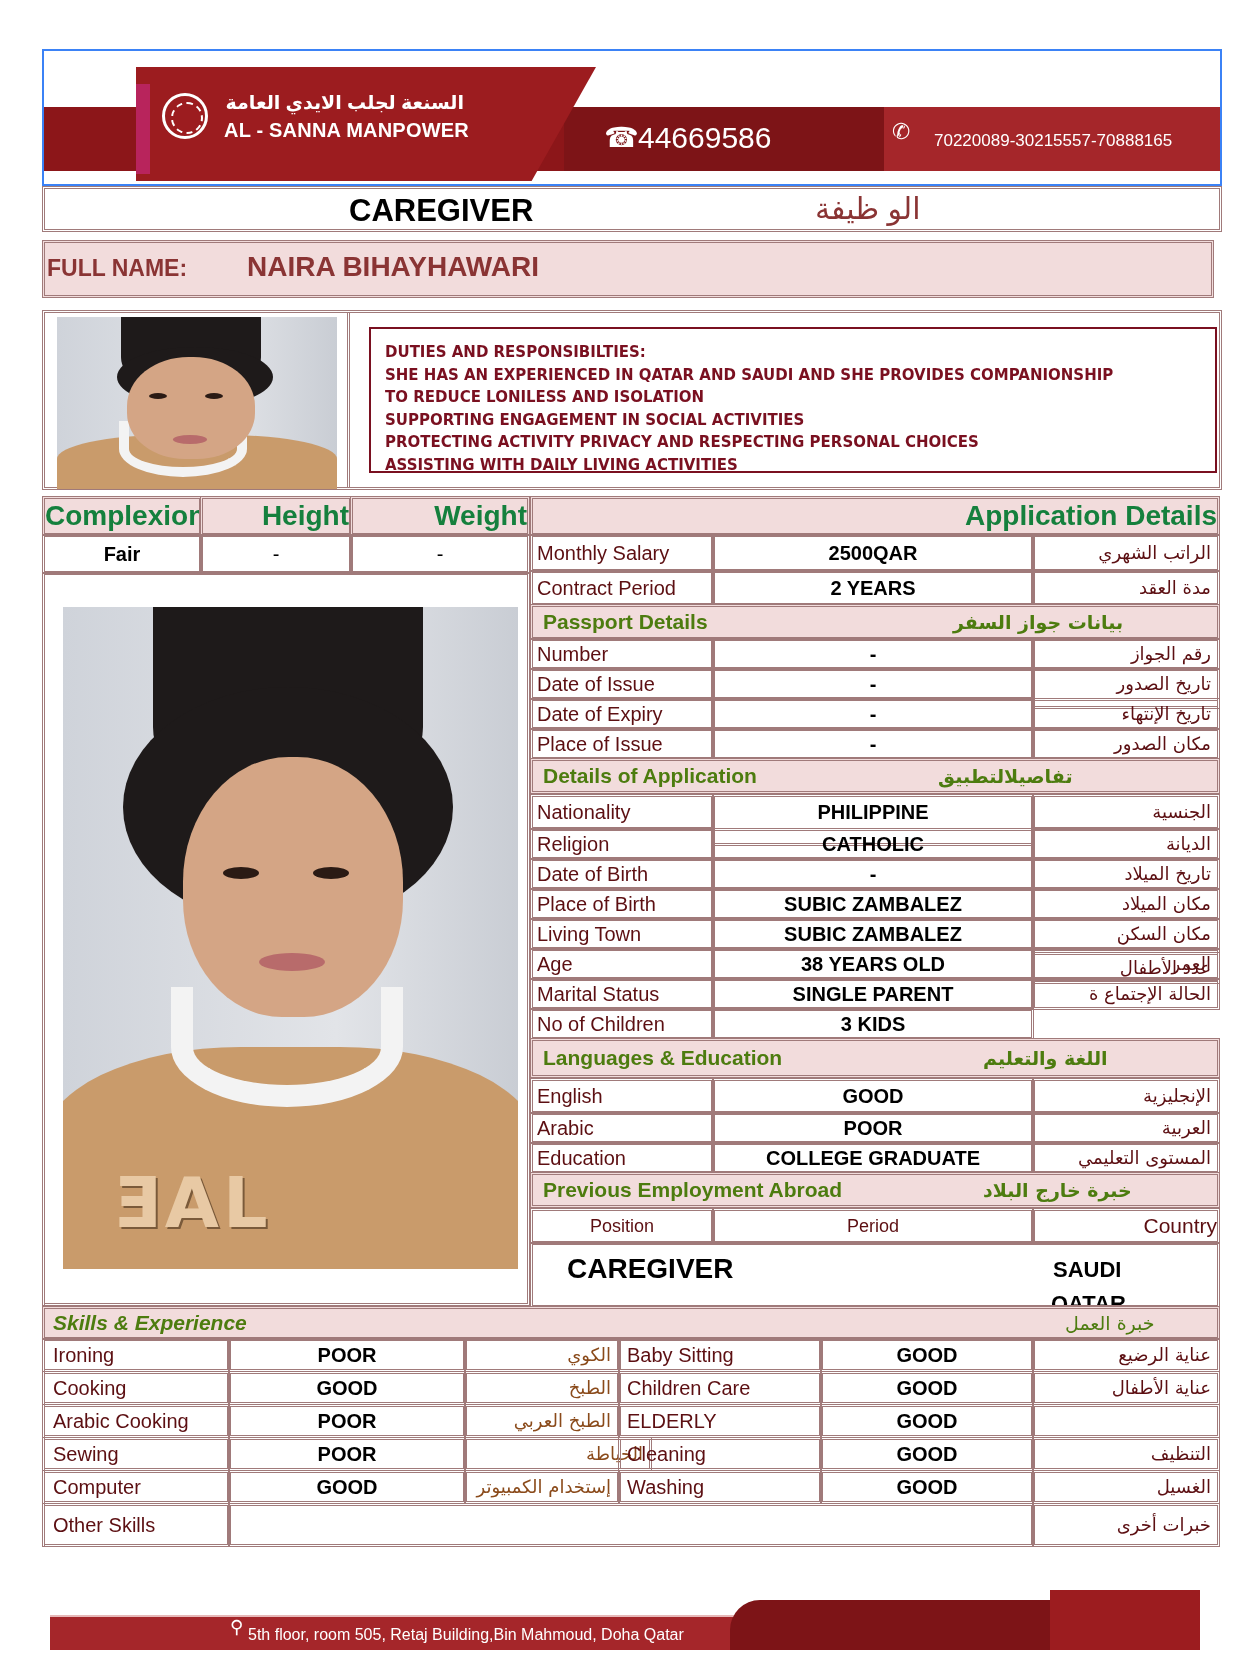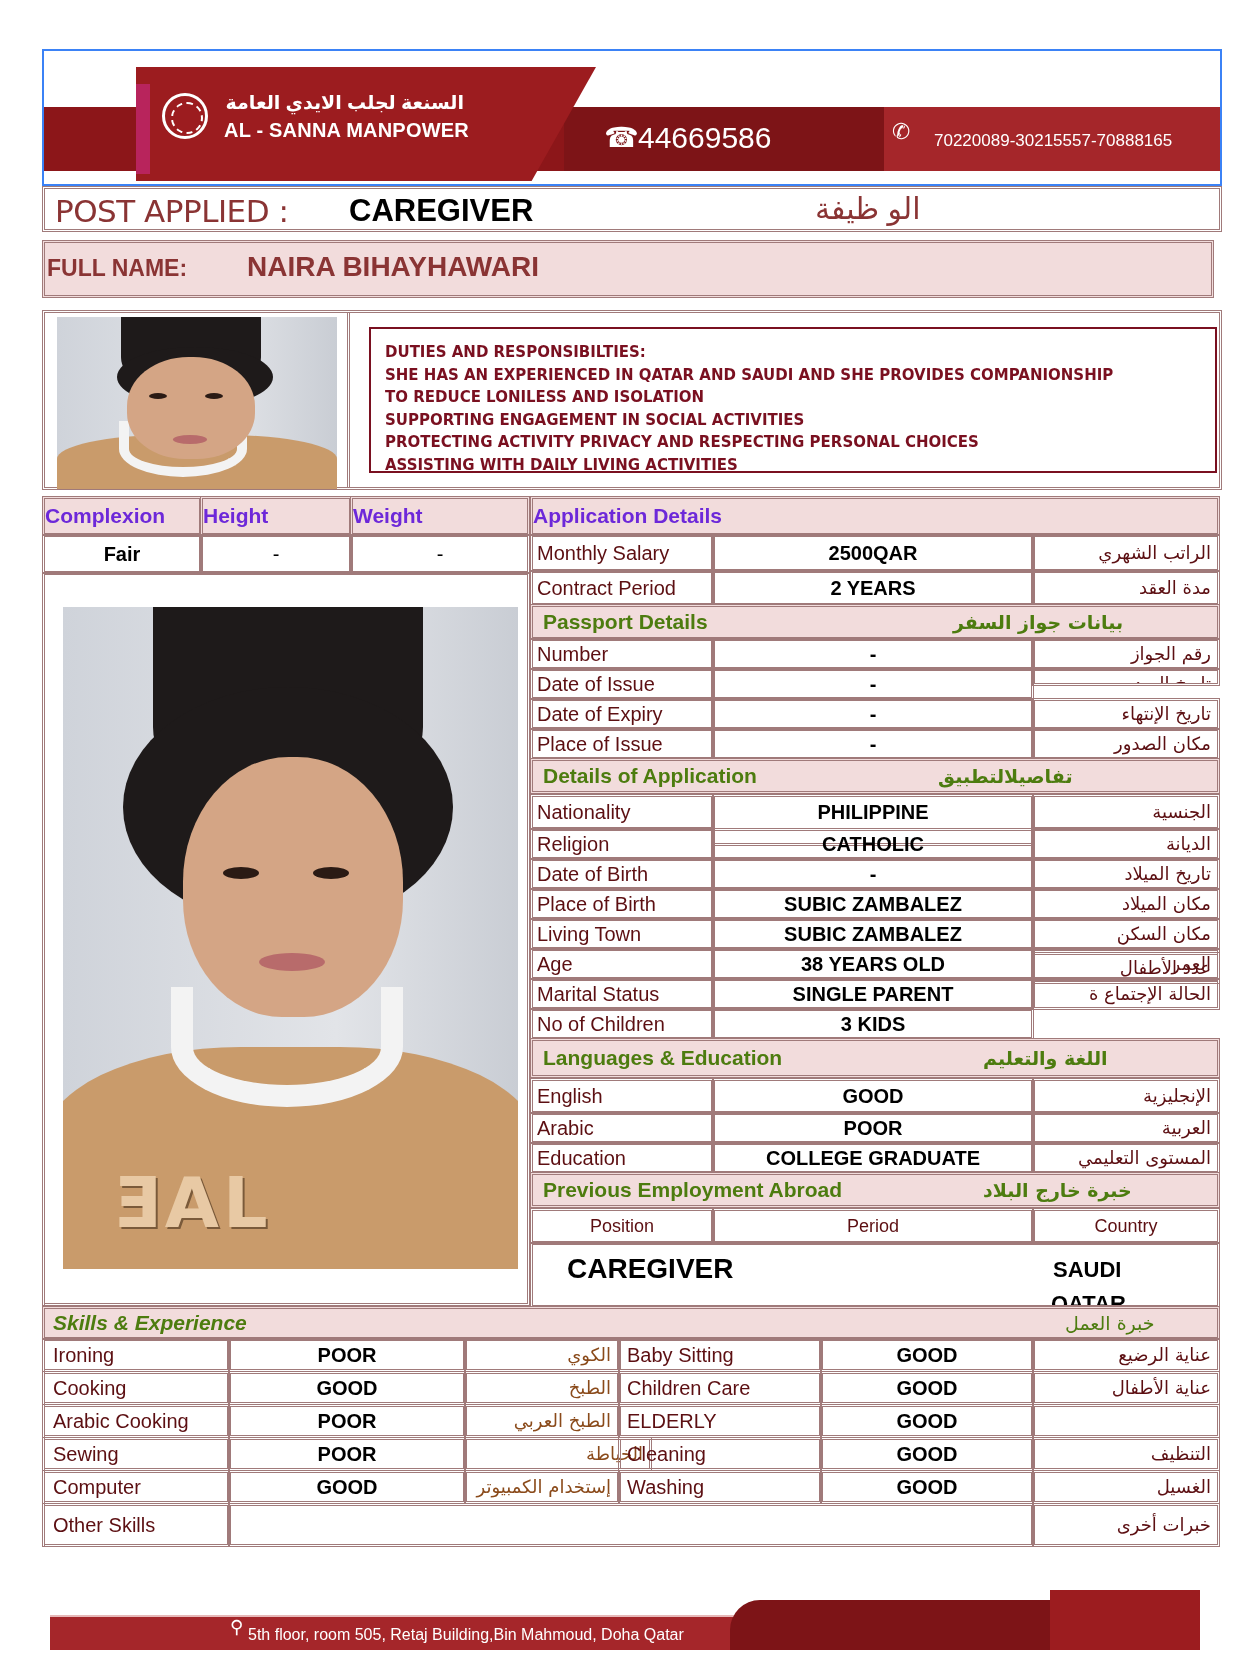--- a/index.html
+++ b/index.html
@@ -51,21 +51,21 @@
   .face-bg { position: absolute; inset: 0; background: linear-gradient(90deg, #cfd3da 0%, #e2e4e8 60%, #c9cdd4 100%); }
   .hair { position: absolute; background: #1e1a1a; border-radius: 45% 45% 30% 30%; }
   .face { position: absolute; background: #d4a585; border-radius: 48% 48% 45% 45%; }
   .shirt { position: absolute; background: #c99b6b; border-radius: 40% 40% 0 0; }
   .collar { position: absolute; border: 10px solid #f3f3f3; border-top: none; border-radius: 0 0 50% 50%; }
   .eye { position: absolute; width: 18px; height: 6px; background: #2a1a14; border-radius: 50%; }
   .lips { position: absolute; background: #b86b6b; border-radius: 50%; }
 
   
   .cell { position: absolute; border: 3px double #a07a7a; overflow: hidden; white-space: nowrap; }
-  .hdr-cell { background: #f2dcdc; color: #6d28d9; font-weight: bold; font-size: 21px; text-align: left; }
+  .hdr-cell { background: #f2dcdc; color: #15803d; font-weight: bold; font-size: 28px; text-align: right; }
   .lbl { color: #5c0f12; font-size: 20px; padding-left: 4px; }
   .val { color: #000; font-weight: bold; font-size: 20px; text-align: center; }
   .arl { color: #5c0f12; font-size: 18px; text-align: right; padding-right: 6px; direction: rtl; font-family: "DejaVu Sans", sans-serif; }
   .sect { background: #f2dcdc; color: #4d7c0f; font-weight: bold; font-size: 21px; }
   .sect .en { position: absolute; left: 10px; top: 0; }
   .sect .arx { position: absolute; direction: rtl; font-family: "DejaVu Sans", sans-serif; font-weight: bold; font-size: 19px; }
 
   .big-photo { position: absolute; left: 63px; top: 607px; width: 455px; height: 662px; overflow: hidden; }
 
   
@@ -88,21 +88,20 @@
   <div class="logo-globe"></div>
   <div class="logo-ar">السنعة لجلب الايدي العامة</div>
   <div class="logo-en">AL - SANNA MANPOWER</div>
   <div class="phone-icon">☎</div>
   <div class="phone-num">44669586</div>
   <div class="mobile-icon">✆</div>
   <div class="mobile-nums">70220089-30215557-70888165</div>
 </div>
 
 <div id="post-row" class="abs">
-  <span class="post-label cal">POST APPLIED :</span>
   <span class="post-value">CAREGIVER</span>
   <span class="post-ar">الو ظيفة</span>
 </div>
 
 <div id="name-row" class="abs">
   <span class="name-label">FULL NAME:</span>
   <span class="name-value">NAIRA BIHAYHAWARI</span>
 </div>
 
 <div id="photo-duty" class="abs">
@@ -161,21 +160,21 @@
     <div class="cell arl" style="left:1032px;top:570px;width:188px;height:36px;line-height:30px;">مدة العقد</div>
     <div class="cell sect" style="left:530px;top:604px;width:690px;height:36px;line-height:30px;">
       <span class="en">Passport Details</span>
       <span class="arx" style="left:420px;top:0;">بيانات جواز السفر</span>
     </div>
     <div class="cell lbl" style="left:530px;top:638px;width:184px;height:32px;line-height:26px;">Number</div>
     <div class="cell val" style="left:712px;top:638px;width:322px;height:32px;line-height:26px;">-</div>
     <div class="cell arl" style="left:1032px;top:638px;width:188px;height:32px;line-height:26px;">رقم الجواز</div>
     <div class="cell lbl" style="left:530px;top:668px;width:184px;height:32px;line-height:26px;">Date of Issue</div>
     <div class="cell val" style="left:712px;top:668px;width:322px;height:32px;line-height:26px;">-</div>
-    <div class="cell arl" style="left:1032px;top:668px;width:188px;height:18px;line-height:26px;">تاريخ الصدور</div>
+    <div class="cell arl" style="left:1032px;top:668px;width:188px;height:41px;line-height:26px;">تاريخ الصدور</div>
     <div class="cell lbl" style="left:530px;top:698px;width:184px;height:32px;line-height:26px;">Date of Expiry</div>
     <div class="cell val" style="left:712px;top:698px;width:322px;height:32px;line-height:26px;">-</div>
     <div class="cell arl" style="left:1032px;top:698px;width:188px;height:32px;line-height:26px;">تاريخ الإنتهاء</div>
     <div class="cell lbl" style="left:530px;top:728px;width:184px;height:32px;line-height:26px;">Place of Issue</div>
     <div class="cell val" style="left:712px;top:728px;width:322px;height:32px;line-height:26px;">-</div>
     <div class="cell arl" style="left:1032px;top:728px;width:188px;height:32px;line-height:26px;">مكان الصدور</div>
     <div class="cell sect" style="left:530px;top:758px;width:690px;height:36px;line-height:30px;">
       <span class="en">Details of Application</span>
       <span class="arx" style="left:405px;top:0;">تفاصيلالتطبيق</span>
     </div>
@@ -215,21 +214,21 @@
     <div class="cell arl" style="left:1032px;top:1112px;width:188px;height:32px;line-height:26px;">العربية</div>
     <div class="cell lbl" style="left:530px;top:1142px;width:184px;height:32px;line-height:26px;">Education</div>
     <div class="cell val" style="left:712px;top:1142px;width:322px;height:32px;line-height:26px;">COLLEGE GRADUATE</div>
     <div class="cell arl" style="left:1032px;top:1142px;width:188px;height:32px;line-height:26px;">المستوى التعليمي</div>
     <div class="cell sect" style="left:530px;top:1172px;width:690px;height:36px;line-height:30px;">
       <span class="en">Previous Employment Abroad</span>
       <span class="arx" style="left:450px;top:0;">خبرة خارج البلاد</span>
     </div>
     <div class="cell " style="left:530px;top:1208px;width:184px;height:36px;line-height:30px;text-align:center;font-size:18px;color:#5c0f12;">Position</div>
     <div class="cell " style="left:712px;top:1208px;width:322px;height:36px;line-height:30px;text-align:center;font-size:18px;color:#5c0f12;">Period</div>
-    <div class="cell " style="left:1032px;top:1208px;width:188px;height:36px;line-height:30px;text-align:center;font-size:18px;color:#5c0f12;">Country</div>
+    <div class="cell " style="left:1032px;top:1208px;width:188px;height:36px;line-height:30px;text-align:right;font-size:21px;color:#5c0f12;">Country</div>
     <div class="cell" style="left:530px;top:1242px;width:690px;height:66px;">
     <span style="position:absolute;left:34px;top:8px;font-size:28px;font-weight:bold;color:#000;">CAREGIVER</span>
     <span style="position:absolute;left:520px;top:12px;font-size:22px;font-weight:bold;color:#000;">SAUDI</span>
     <span style="position:absolute;left:518px;top:46px;font-size:22px;font-weight:bold;color:#000;">QATAR</span>
   </div>
   </div>
 
 <div id="skills">
     <div class="cell sect" style="left:42px;top:1306px;width:1178px;height:34px;line-height:28px;">
     <span class="en" style="left:8px;font-style:italic;">Skills &amp; Experience</span>

